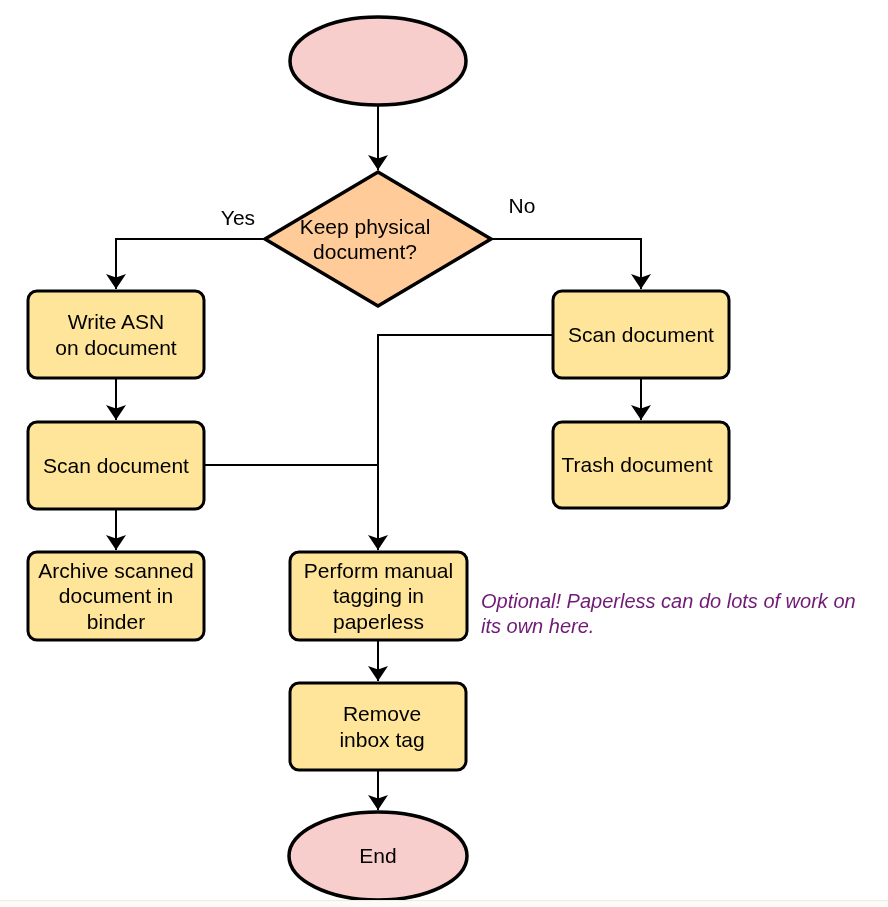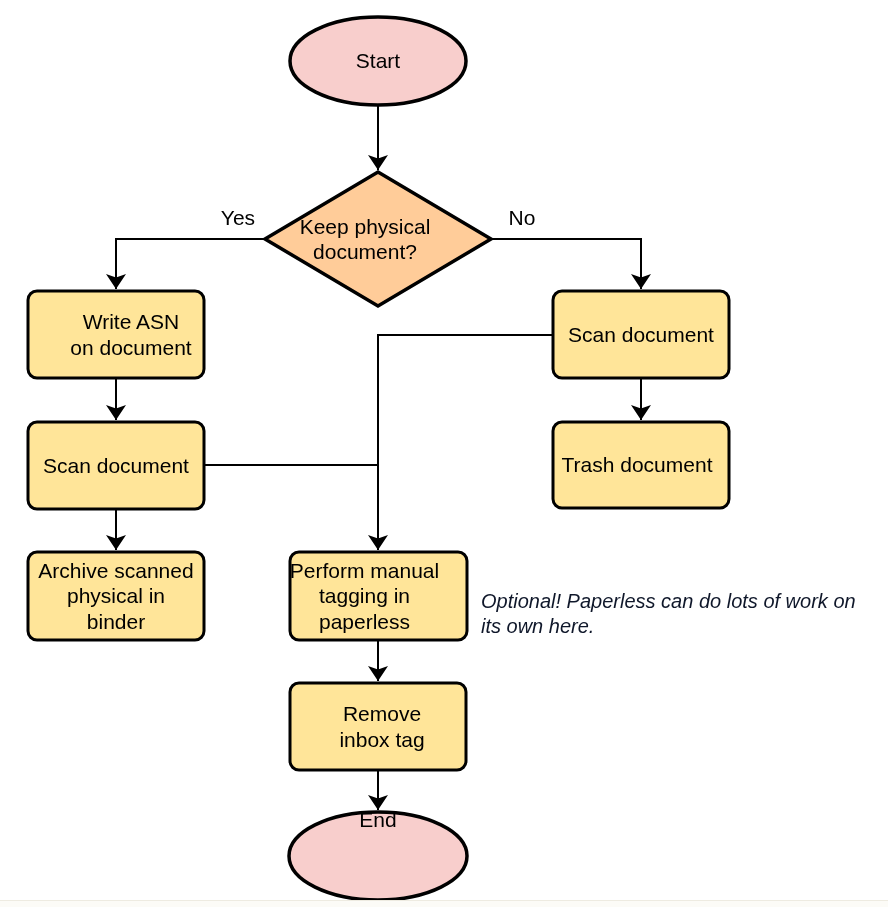--- a/index.html
+++ b/index.html
@@ -41,39 +41,39 @@
     justify-content: center;
     text-align: center;
     font-size: 21px;
     line-height: 1.2;
     color: #000000;
     white-space: pre-line;
   }
   #start-label     { left: 289px; top: 17px;  width: 178px; height: 88px; }
   #decision-label  { left: 265px; top: 174px; width: 200px; height: 130px; }
   #yes-label       { left: 208px; top: 205px; width: 60px;  height: 26px; }
-  #no-label        { left: 492px; top: 205px; width: 60px;  height: 26px; }
-  #write-asn-label { left: 28px;  top: 291px; width: 176px; height: 87px; margin-left: 15px; }
+  #no-label        { left: 492px; top: 193px; width: 60px;  height: 26px; }
+  #write-asn-label { left: 28px;  top: 291px; width: 176px; height: 87px; }
   #scan-left-label { left: 28px;  top: 422px; width: 176px; height: 87px; }
   #archive-label   { left: 28px;  top: 552px; width: 176px; height: 88px; }
   #scan-right-label{ left: 553px; top: 291px; width: 176px; height: 87px; }
   #trash-label     { left: 553px; top: 422px; width: 168px; height: 86px; }
-  #perform-label   { left: 276px; top: 552px; width: 177px; height: 88px; text-align: center; }
+  #perform-label   { left: 290px; top: 552px; width: 177px; height: 88px; text-align: center; }
   #remove-label    { left: 290px; top: 683px; width: 184px; height: 87px; }
-  #end-label       { left: 289px; top: 776px; width: 178px; height: 88px; text-align: center; }
+  #end-label       { left: 289px; top: 812px; width: 178px; height: 88px; text-align: center; }
   #note-label {
     position: absolute;
     left: 481px;
     top: 589px;
     width: 407px;
     text-align: left;
     font-style: italic;
     font-size: 20px;
     line-height: 1.27;
-    color: #0f172a;
+    color: #701a75;
     white-space: pre-line;
   }
   #bottom-strip {
     position: absolute;
     left: 0;
     bottom: 0;
     width: 888px;
     height: 6px;
     background: #fcfbf7;
     border-top: 1px solid #eeebe1;
@@ -120,36 +120,35 @@
       <rect class="box" x="553" y="422" width="176" height="86" rx="9" fill="#ffe599"></rect>
 
       <rect class="box" x="290" y="552" width="177" height="88" rx="9" fill="#ffe599"></rect>
 
       <rect class="box" x="290" y="683" width="176" height="87" rx="9" fill="#ffe599"></rect>
 
       <ellipse class="shape" cx="378" cy="856" rx="89" ry="44" fill="#f8cecc"></ellipse>
     </g>
   </svg>
 
-  <div class="label" id="start-label">Start</div>
 
   <div class="label" id="decision-label">Keep physical
 document?</div>
 
   <div class="label" id="yes-label">Yes</div>
 
   <div class="label" id="no-label">No</div>
 
   <div class="label" id="write-asn-label">Write ASN
 on document</div>
 
   <div class="label" id="scan-left-label">Scan document</div>
 
   <div class="label" id="archive-label">Archive scanned
-physical in
+document in
 binder</div>
 
   <div class="label" id="scan-right-label">Scan document</div>
 
   <div class="label" id="trash-label">Trash document</div>
 
   <div class="label" id="perform-label">Perform manual
 tagging in
 paperless</div>
 

